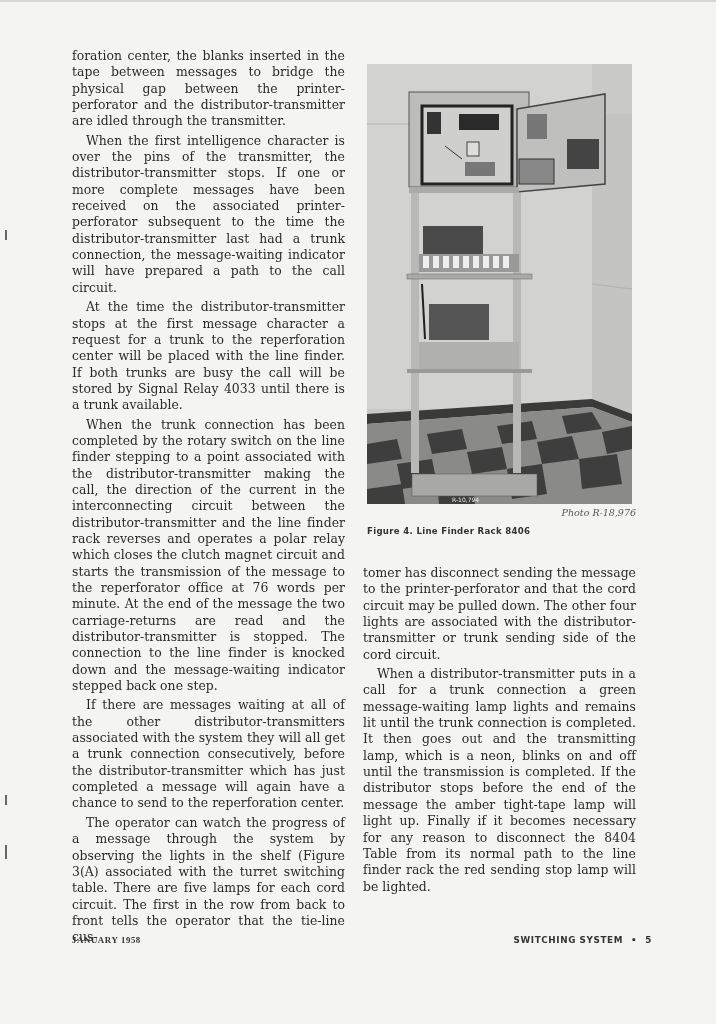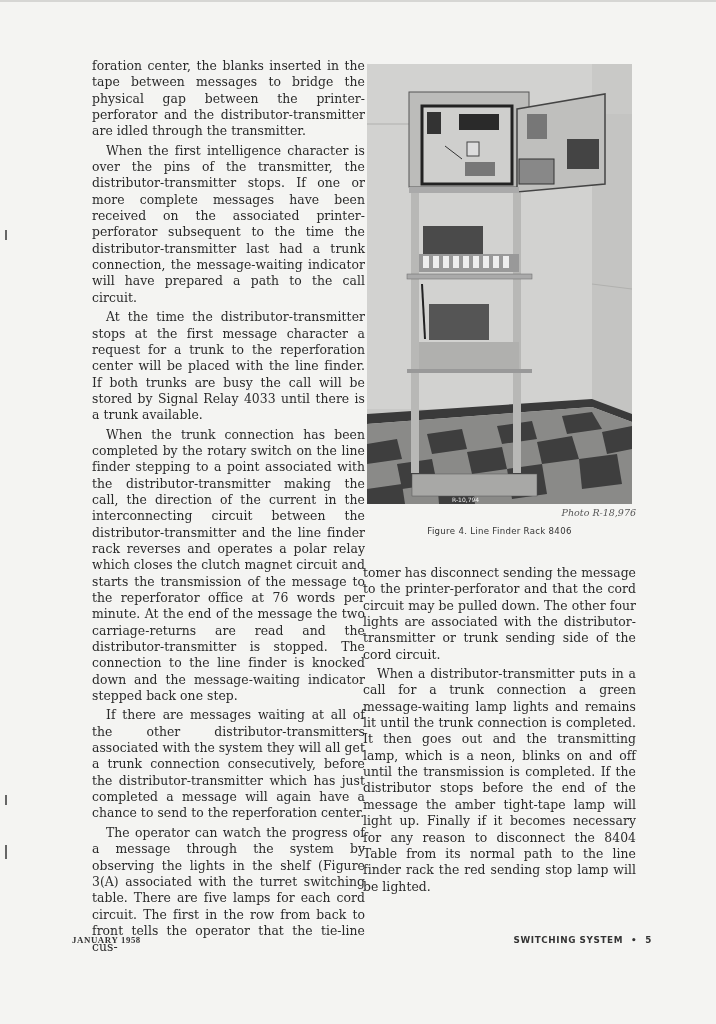--- a/index.html
+++ b/index.html
@@ -2,29 +2,29 @@
 <html><head>
 <meta charset="utf-8">
 <style>
   html, body { margin: 0; padding: 0; }
   body {
     width: 716px; height: 1024px; background: #f4f4f2; position: relative; overflow: hidden;
     font-family: "DejaVu Serif", serif; color: #2a2a2a;
   }
   .topline { position: absolute; left: 0; top: 0; width: 716px; height: 2px; background: #d6d6d4; }
   .col { position: absolute; font-size: 12.4px; line-height: 16.35px; text-align: justify; letter-spacing: 0.05px; }
-  .col-left { left: 72px; top: 58px; width: 273px; margin-left: 20px; }
+  .col-left { left: 72px; top: 48px; width: 273px; }
   .col-right { left: 363px; top: 565px; width: 273px; }
   .col p { margin: 0 0 3px 0; text-indent: 14px; }
   .col p.cont { text-indent: 0; }
   .figure { position: absolute; left: 367px; top: 64px; width: 265px; height: 440px; background: #bdbdbb; overflow: hidden; }
   .photo-credit { position: absolute; left: 530px; top: 507px; width: 106px; text-align: right;
     font-family: "DejaVu Serif", serif; font-style: italic; font-size: 9.5px; color: #555; }
-  .fig-caption { position: absolute; left: 367px; top: 526px; width: 265px; text-align: center;
-    font-family: "DejaVu Sans", sans-serif; font-weight: normal; font-size: 8.6px; color: #333; letter-spacing: 0.3px; }
+  .fig-caption { position: absolute; left: 367px; top: 526px; width: 265px; text-align: left;
+    font-family: "DejaVu Sans", sans-serif; font-weight: bold; font-size: 8.6px; color: #333; letter-spacing: 0.3px; }
   .footer-left { position: absolute; left: 72px; top: 935px; font-family: Liberation Serif, serif; font-weight: bold; font-size: 8.8px; letter-spacing: 0.6px; color: #333; }
   .footer-right { position: absolute; right: 64px; top: 935px; font-family: "DejaVu Sans", sans-serif; font-weight: bold; font-size: 8.8px; letter-spacing: 0.6px; color: #333; }
   .footer-right .sep { margin: 0 8px; }
   .margin-mark { position: absolute; width: 2px; background: #666; }
 </style>
 </head>
 <body>
 
 <div class="topline"></div>
 

